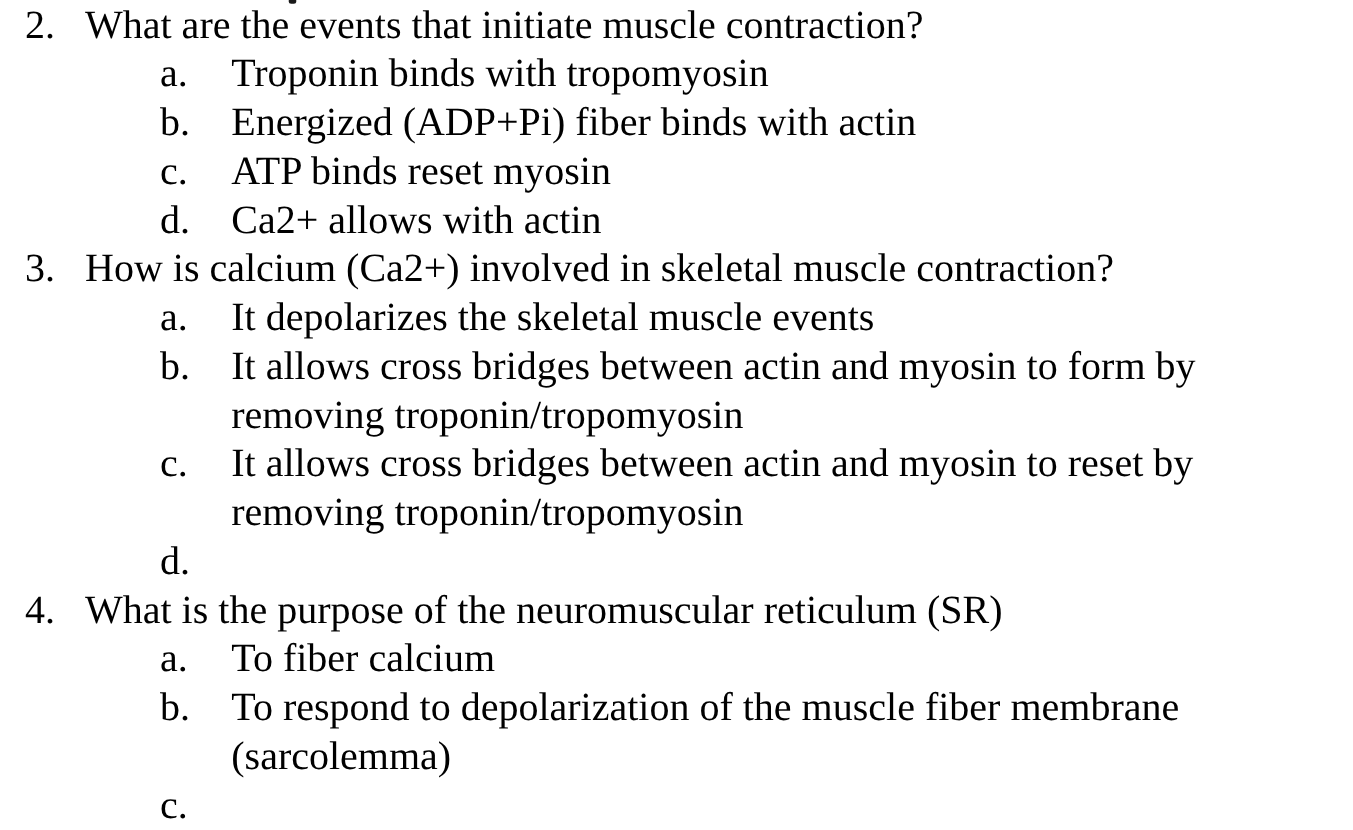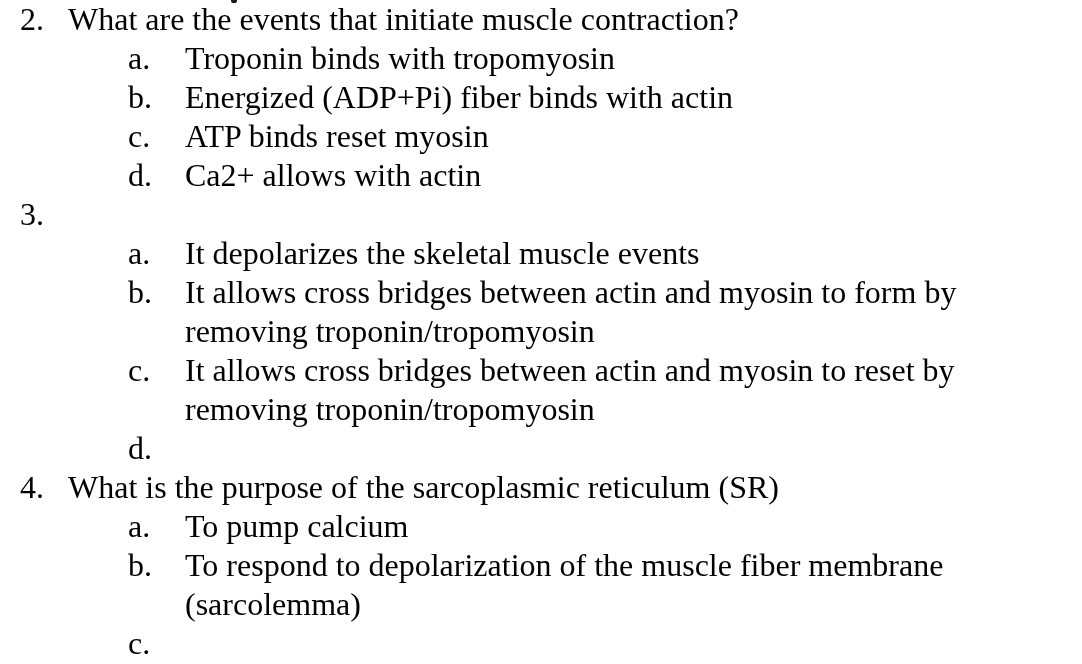--- a/index.html
+++ b/index.html
@@ -78,20 +78,21 @@
     </div>
     <div class="row c-row">
       <span class="marker">d.</span>
       <span class="text">Ca2+ allows with actin</span>
     </div>
   </section>
 
   <section>
     <div class="row q-row">
       <span class="marker">3.</span>
+      <span class="text">How is calcium (Ca2+) involved in skeletal muscle contraction?</span>
     </div>
     <div class="row c-row">
       <span class="marker">a.</span>
       <span class="text">It depolarizes the skeletal muscle events</span>
     </div>
     <div class="row c-row">
       <span class="marker">b.</span>
       <span class="text">It allows cross bridges between actin and myosin to form by removing troponin/tropomyosin</span>
     </div>
     <div class="row c-row">
@@ -99,25 +100,25 @@
       <span class="text">It allows cross bridges between actin and myosin to reset by removing troponin/tropomyosin</span>
     </div>
     <div class="row c-row">
       <span class="marker">d.</span>
     </div>
   </section>
 
   <section>
     <div class="row q-row">
       <span class="marker">4.</span>
-      <span class="text">What is the purpose of the sarcoplasmic reticulum (SR)</span>
+      <span class="text">What is the purpose of the neuromuscular reticulum (SR)</span>
     </div>
     <div class="row c-row">
       <span class="marker">a.</span>
-      <span class="text">To pump calcium</span>
+      <span class="text">To fiber calcium</span>
     </div>
     <div class="row c-row">
       <span class="marker">b.</span>
       <span class="text">To respond to depolarization of the muscle fiber membrane (sarcolemma)</span>
     </div>
     <div class="row c-row">
       <span class="marker">c.</span>
     </div>
     <div class="row c-row">
       <span class="marker">d.</span>

